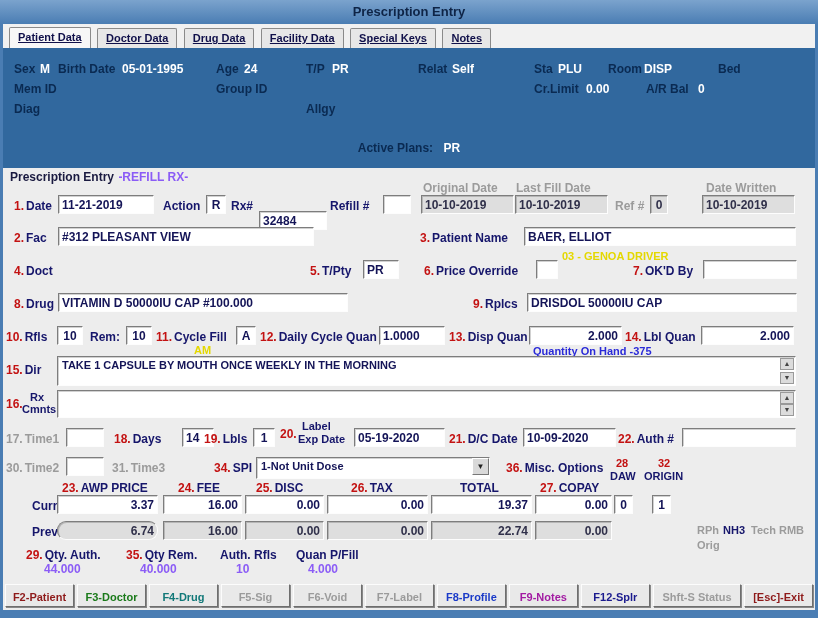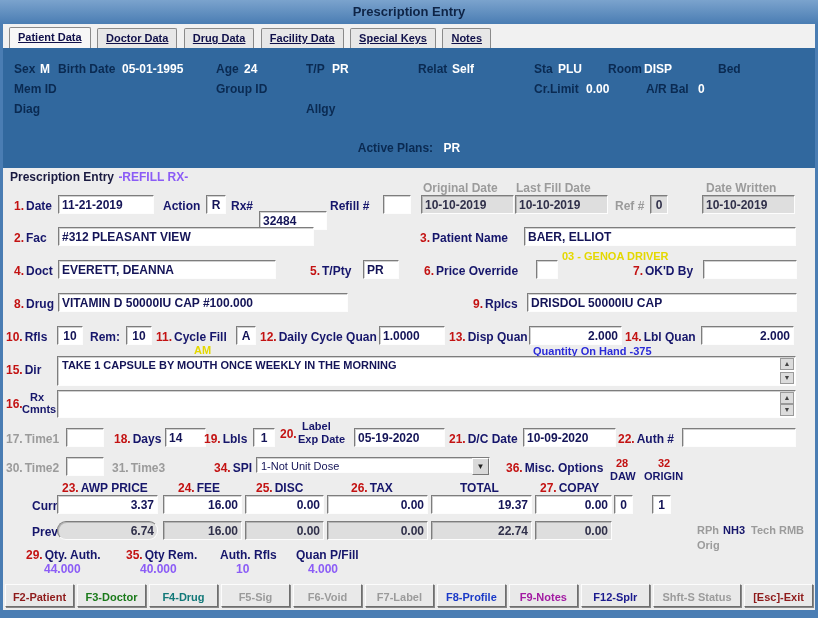--- a/index.html
+++ b/index.html
@@ -18,21 +18,21 @@
   .L .n{color:#c31212;margin-right:2px}
   .L.gray,.L.gray .n{color:#9b9b9b}
   .L.s{font-size:11px}
   .F{position:absolute;height:19px;box-sizing:border-box;background:#fff;border:1px solid;border-color:#7d7d7d #fdfdfd #fdfdfd #7d7d7d;box-shadow:inset 1px 1px 0 rgba(0,0,0,.18);font:bold 12px "Liberation Sans",sans-serif;color:#141457;padding:1px 3px;outline:none}
   .F.r{text-align:right}
   .F.c{text-align:center;padding:1px 0}
   .F.dis{background:#dedede;color:#30304a}
   .TA{position:absolute;box-sizing:border-box;background:#fff;border:1px solid;border-color:#7d7d7d #fdfdfd #fdfdfd #7d7d7d;box-shadow:inset 1px 1px 0 rgba(0,0,0,.18);font:bold 11px "Liberation Sans",sans-serif;color:#141457;padding:2px 18px 2px 4px;overflow:hidden}
   .arr{position:absolute;width:14px;height:12px;background:#dcdcdc;border:1px solid #9a9a9a;font-size:7px;line-height:10px;text-align:center;color:#444;box-sizing:border-box}
   .note{position:absolute;font-size:11px;font-weight:bold;white-space:nowrap}
-  .combo{position:absolute;height:16px;box-sizing:border-box;background:#fff;border:1px solid;border-color:#7d7d7d #fdfdfd #fdfdfd #7d7d7d;box-shadow:inset 1px 1px 0 rgba(0,0,0,.18);font-size:11px;font-weight:normal;color:#141457}
+  .combo{position:absolute;height:22px;box-sizing:border-box;background:#fff;border:1px solid;border-color:#7d7d7d #fdfdfd #fdfdfd #7d7d7d;box-shadow:inset 1px 1px 0 rgba(0,0,0,.18);font-size:11px;font-weight:bold;color:#141457}
   .combo .val{position:absolute;left:4px;top:2px;white-space:nowrap}
   .combo .btn{position:absolute;right:0;top:0;width:17px;height:17px;background:#d9d9d9;border:1px solid;border-color:#fff #777 #777 #fff;text-align:center;font-size:8px;line-height:15px;color:#222;box-sizing:border-box}
   .alert{position:absolute;border:1px solid #8e0000;box-sizing:border-box}
   .alert .t{display:block;text-align:center;font-size:11px;font-weight:bold;color:#ffffff;margin-top:2px}
   .val12{position:absolute;font-size:12px;font-weight:bold;color:#8b5cf6;white-space:nowrap}
   .sect{position:absolute;left:10px;top:170px;font-size:12px;font-weight:bold;color:#1a1a40;white-space:nowrap}
   .fkeys{position:absolute;left:3px;top:584px;width:812px;height:23px;display:flex;gap:3px;padding:0 2px;box-sizing:border-box}
   .fk{flex:1;background:#e9e9e9;border:1px solid;border-color:#fcfcfc #6e6e6e #6e6e6e #fcfcfc;box-shadow:1px 1px 0 #888;font:bold 11px "Liberation Sans",sans-serif;text-align:center;padding-top:3px;cursor:default;box-sizing:border-box;white-space:nowrap;overflow:hidden}
   .fk.wide{flex:1.35}
 </style>
@@ -116,21 +116,20 @@
   <input class="F dis c" style="left: 650px; top: 195px; width: 18px;" value="0">
   <span class="L gray" style="left:706px;top:181px">Date Written</span>
   <input class="F dis" style="left: 702px; top: 195px; width: 93px;" value="10-10-2019">
 
   <span class="L" style="left:14px;top:231px"><span class="n">2.</span><span>Fac</span></span>
   <input class="F" style="left: 58px; top: 227px; width: 256px;" value="#312 PLEASANT VIEW">
   <span class="L" style="left:420px;top:231px"><span class="n">3.</span><span>Patient Name</span></span>
   <input class="F" style="left: 524px; top: 227px; width: 272px;" value="BAER, ELLIOT">
 
   <span class="L" style="left:14px;top:264px"><span class="n">4.</span><span>Doct</span></span>
-  <input class="F" style="left: 58px; top: 260px; width: 218px;" value="EVERETT, DEANNA">
   <span class="L" style="left:310px;top:264px"><span class="n">5.</span><span>T/Pty</span></span>
   <input class="F" style="left: 363px; top: 260px; width: 36px;" value="PR">
   <span class="L" style="left:424px;top:264px"><span class="n">6.</span><span>Price Override</span></span>
   <input class="F" style="left: 536px; top: 260px; width: 22px;" value="">
   <span class="note" style="left: 562px; top: 250px; color: rgb(228, 216, 0);">03 - GENOA DRIVER</span>
   <span class="L" style="left:633px;top:264px"><span class="n">7.</span><span>OK'D By</span></span>
   <input class="F" style="left: 703px; top: 260px; width: 94px;" value="">
 
   <span class="L" style="left:14px;top:297px"><span class="n">8.</span><span>Drug</span></span>
   <input class="F" style="left: 58px; top: 293px; width: 290px;" value="VITAMIN D 50000IU CAP #100.000">
@@ -164,21 +163,21 @@
   <span class="L s" style="left:22px;top:403px">Cmnts</span>
   <div class="TA" style="left:57px;top:390px;width:739px;height:28px">
     <span></span>
     <span class="arr" style="right:1px;top:1px">▲</span>
     <span class="arr" style="right:1px;bottom:1px">▼</span>
   </div>
 
   <span class="L gray" style="left:6px;top:432px"><span class="n">17.</span><span>Time1</span></span>
   <input class="F" style="left: 66px; top: 428px; width: 38px;" value="">
   <span class="L" style="left:114px;top:432px"><span class="n">18.</span><span>Days</span></span>
-  <input class="F" style="left: 165px; top: 428px; width: 41px;" value="14">
+  <input class="F" style="left: 182px; top: 428px; width: 32px;" value="14">
   <span class="L" style="left:204px;top:432px"><span class="n">19.</span><span>Lbls</span></span>
   <input class="F c" style="left: 253px; top: 428px; width: 22px;" value="1">
   <span class="L" style="left:280px;top:427px"><span class="n">20.</span></span>
   <span class="L s" style="left:302px;top:420px">Label</span>
   <span class="L s" style="left:298px;top:433px">Exp Date</span>
   <input class="F" style="left: 354px; top: 428px; width: 91px;" value="05-19-2020">
   <span class="L" style="left:449px;top:432px"><span class="n">21.</span><span>D/C Date</span></span>
   <input class="F" style="left: 523px; top: 428px; width: 93px;" value="10-09-2020">
   <span class="L" style="left:618px;top:432px"><span class="n">22.</span><span>Auth #</span></span>
   <input class="F" style="left: 682px; top: 428px; width: 114px;" value="">

